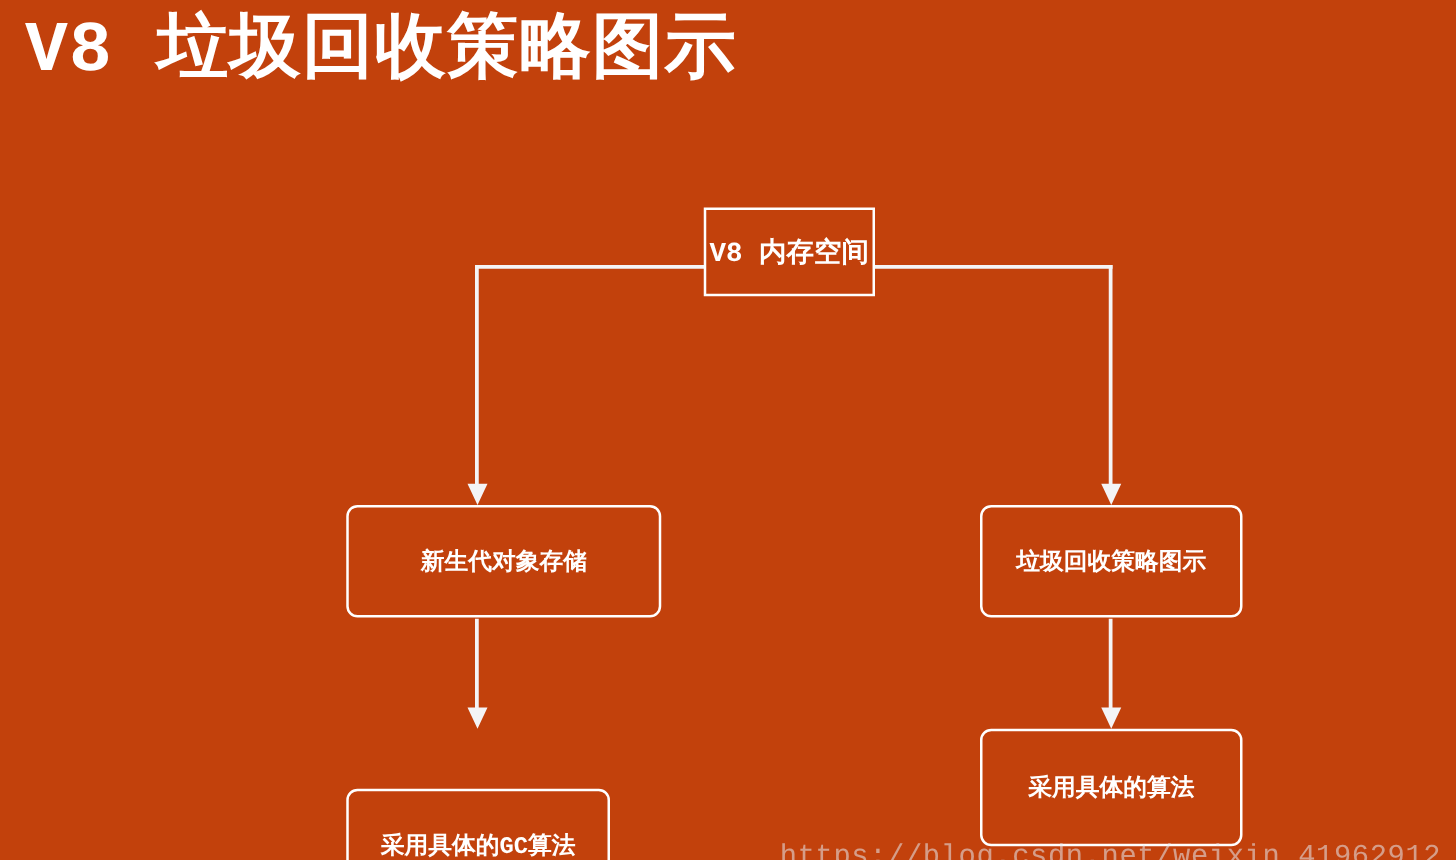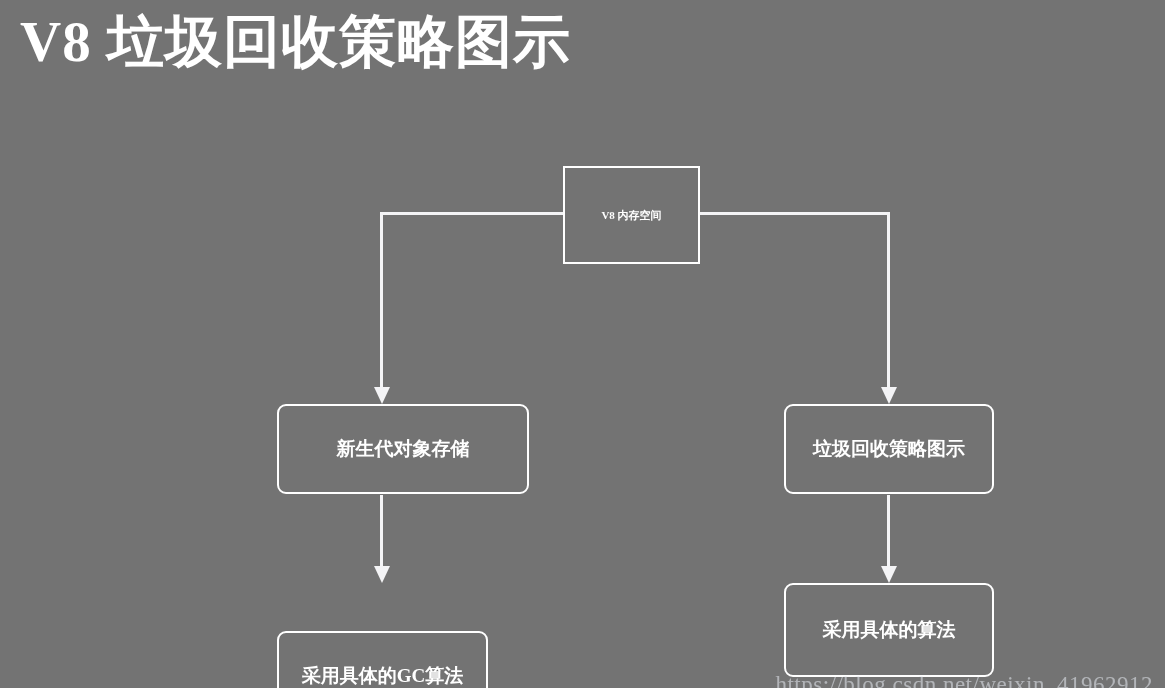--- a/index.html
+++ b/index.html
@@ -4,23 +4,23 @@
 <style>
   html, body {
     margin: 0;
     padding: 0;
     background: #3c3f4a;
   }
   #stage {
     position: relative;
     width: 1165px;
     height: 688px;
-    background: #737373;
+    background: #c2410c;
     overflow: hidden;
-    font-family: Liberation Serif, serif;
+    font-family: Liberation Mono, monospace;
   }
   .page-title {
     position: absolute;
     left: 20px;
     top: 0px;
     margin: 0;
     color: #ffffff;
     font-size: 57px;
     font-weight: 700;
     letter-spacing: 1px;
@@ -35,22 +35,22 @@
     align-items: center;
     justify-content: center;
     text-align: center;
     font-weight: 700;
     box-sizing: border-box;
     background: transparent;
   }
   .node.rounded { border-radius: 9px; }
   .node-root {
     left: 563px; top: 166px;
-    width: 137px; height: 98px;
-    font-size: 11px;
+    width: 137px; height: 71px;
+    font-size: 22px;
   }
   .node-storage-left  { left: 277px; top: 404px; width: 252px; height: 90px; font-size: 19px; }
   .node-storage-right { left: 784px; top: 404px; width: 210px; height: 90px; font-size: 19px; }
   .node-algo-left     { left: 277px; top: 583px; width: 211px; height: 89px; font-size: 19px; margin-top: 48px; }
   .node-algo-right    { left: 784px; top: 583px; width: 210px; height: 94px; font-size: 19px; }
 
   .connector {
     position: absolute;
     background: #f4f4f6;
   }

